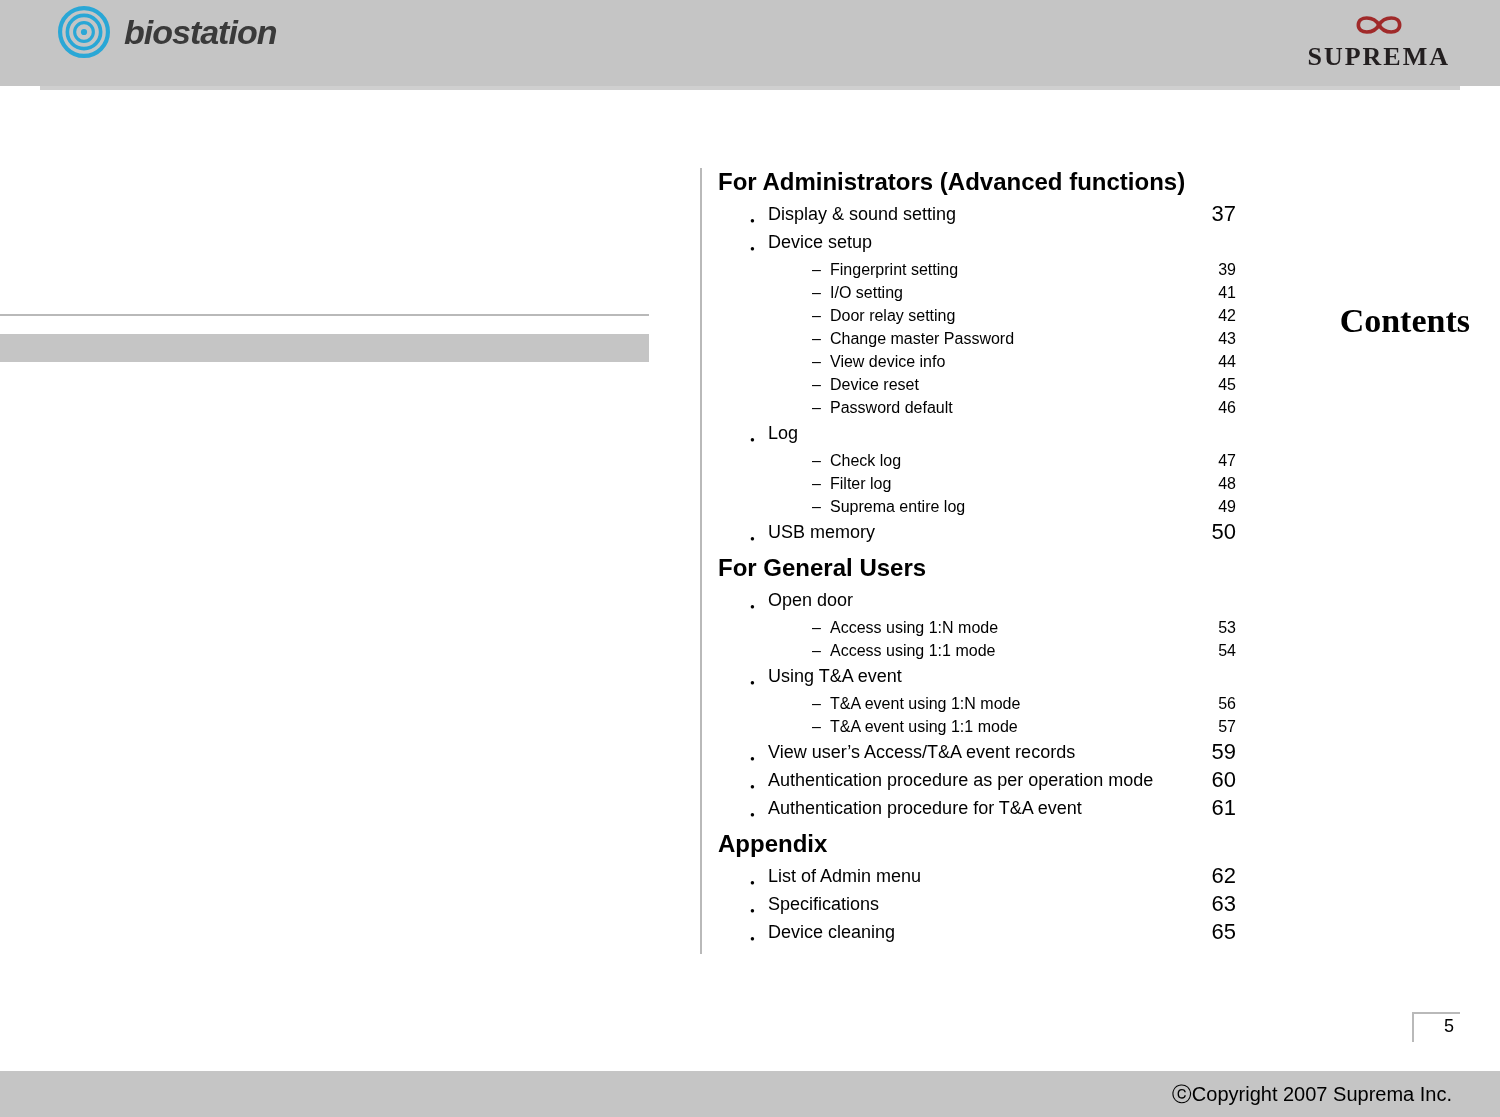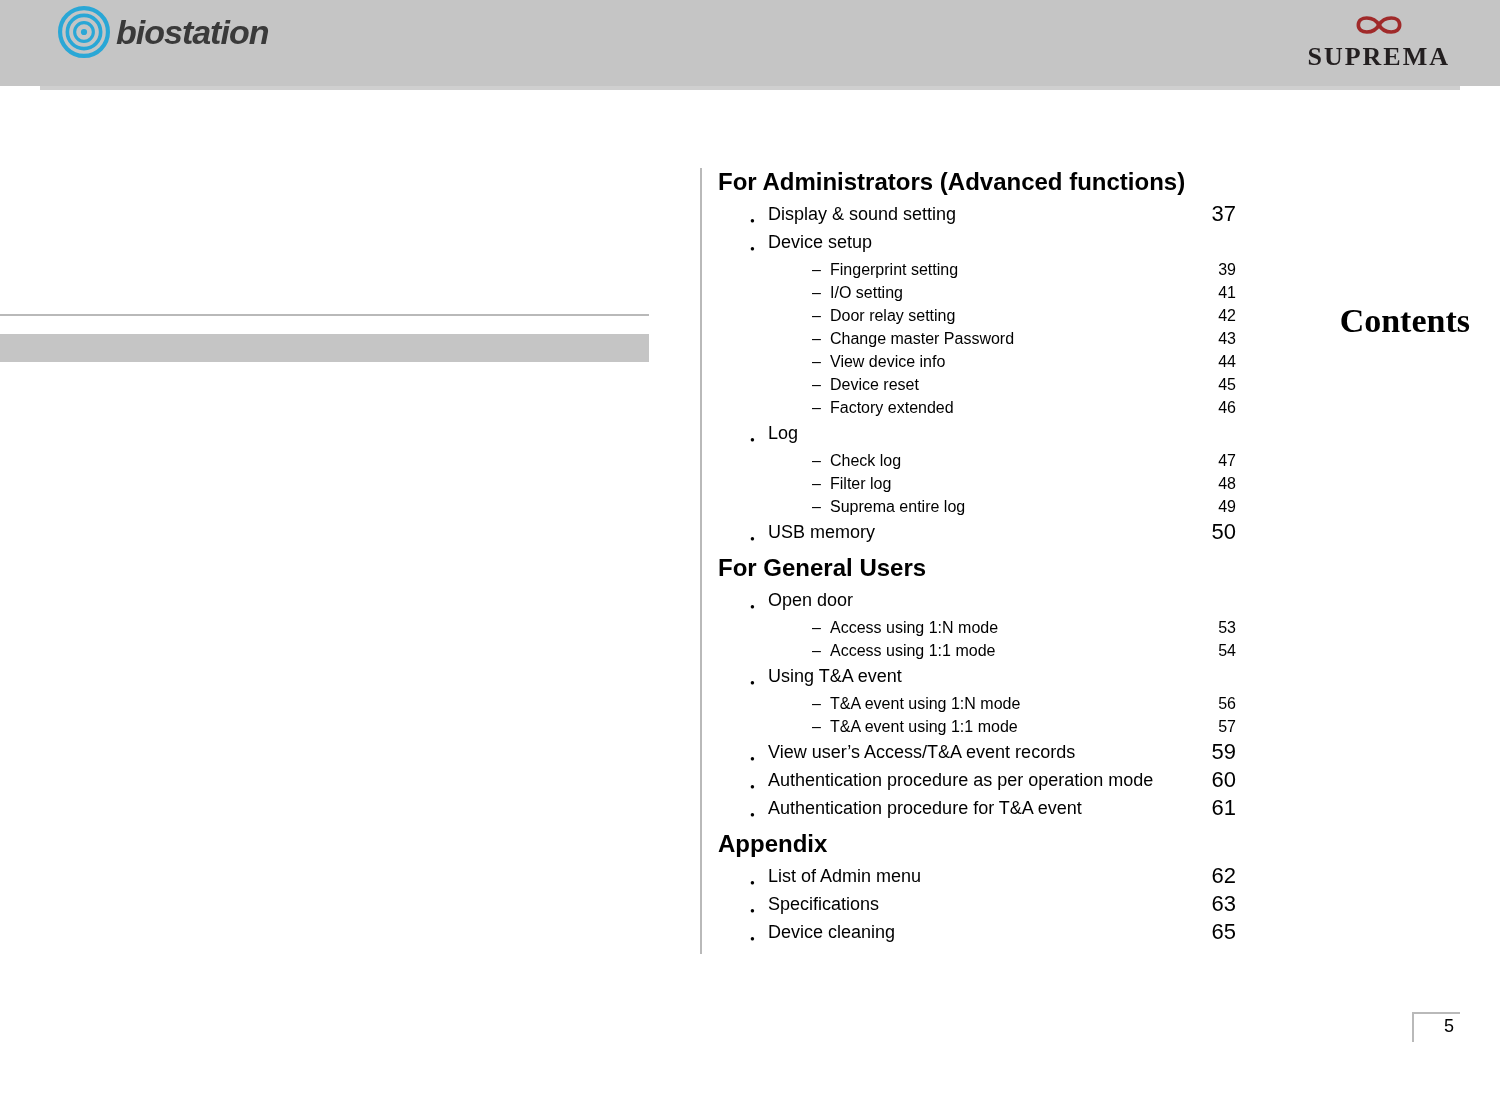--- a/index.html
+++ b/index.html
@@ -4,21 +4,21 @@
 <style>
   * { box-sizing: border-box; margin: 0; padding: 0; }
   html, body { width: 1500px; height: 1117px; font-family: Arial, Helvetica, sans-serif; background: #fff; }
   .page { width: 1500px; height: 1117px; position: relative; background: #fff; }
 
   
   .topbar { position: absolute; left: 0; top: 0; width: 1500px; height: 86px; background: #c5c5c5; }
   .hr-top { position: absolute; left: 40px; top: 86px; width: 1420px; height: 4px; background: #cfcfcf; }
 
   
-  .logo-bio { position: absolute; left: 58px; top: 6px; display: flex; align-items: center; gap: 6px; }
+  .logo-bio { position: absolute; left: 58px; top: 6px; display: flex; align-items: center; gap: 14px; }
   .logo-bio .swirl { width: 52px; height: 52px; }
   .logo-bio .text { font-size: 34px; font-style: italic; font-weight: bold; color: #3a3a3a; letter-spacing: -1px; }
   .logo-sup { position: absolute; right: 50px; top: 8px; text-align: center; }
   .logo-sup .inf { width: 62px; height: 34px; margin: 0 auto; display: block; }
   .logo-sup .stext { font-size: 26px; font-weight: bold; letter-spacing: 2px; color: #231f20; font-family: Georgia, 'Times New Roman', serif; }
 
   
   .contents-bar-top { position: absolute; left: 0; top: 314px; width: 649px; height: 2px; background: #b9b9b9; }
   .contents-bar-mid { position: absolute; left: 0; top: 334px; width: 649px; height: 28px; background: #c5c5c5; display: flex; align-items: center; justify-content: flex-end; padding-right: 26px; }
   .contents-heading { font-family: 'Times New Roman', Times, serif; font-size: 34px; font-weight: bold; color: #000; position: absolute; right: 30px; top: 302px; }
@@ -121,21 +121,21 @@
               </div>
             </li>
           <li>
               <div class="rowline">
                 <span class="label">Device reset</span>
                 <span class="page">45</span>
               </div>
             </li>
           <li>
               <div class="rowline">
-                <span class="label">Factory extended</span>
+                <span class="label">Password default</span>
                 <span class="page">46</span>
               </div>
             </li>
         </ul>
       </li>
       <li>
           <div class="rowline">
             <span class="label">Log</span>
             <span class="page"></span>
           </div>
@@ -248,14 +248,17 @@
           <div class="rowline">
             <span class="label">Device cleaning</span>
             <span class="page">65</span>
           </div>
         </li>
     </ul>
   </div>
 
   <div class="pnum-box">5</div>
 
+  <div class="bottombar">
+    <span>ⓒCopyright 2007 Suprema Inc.</span>
+  </div>
 
 </div>
 
 </body></html>

